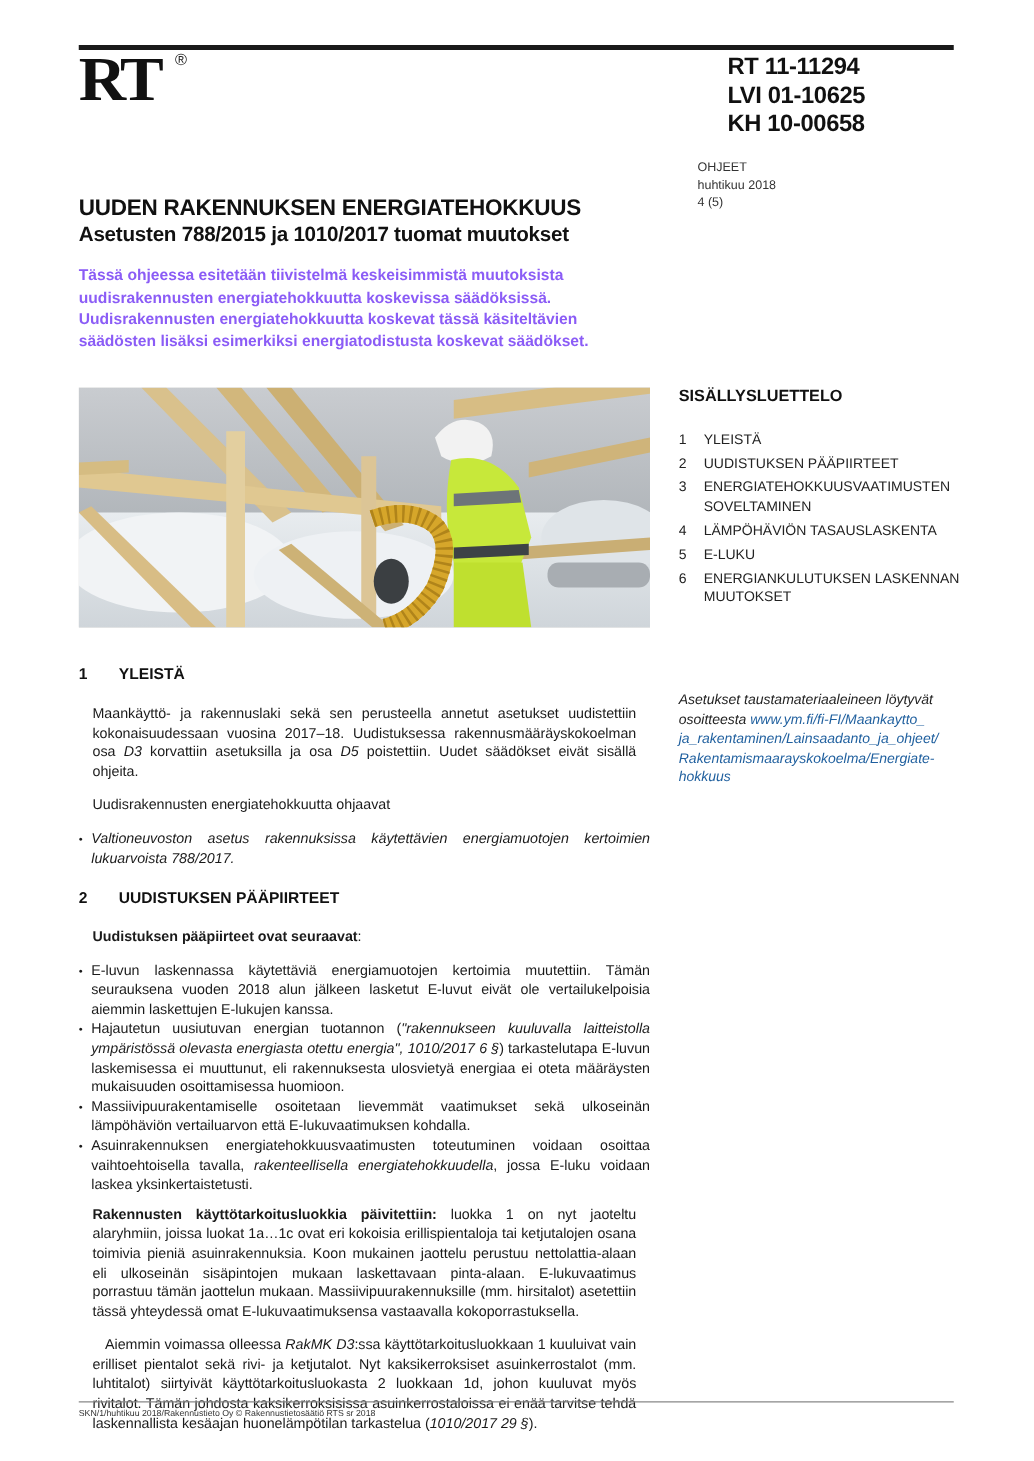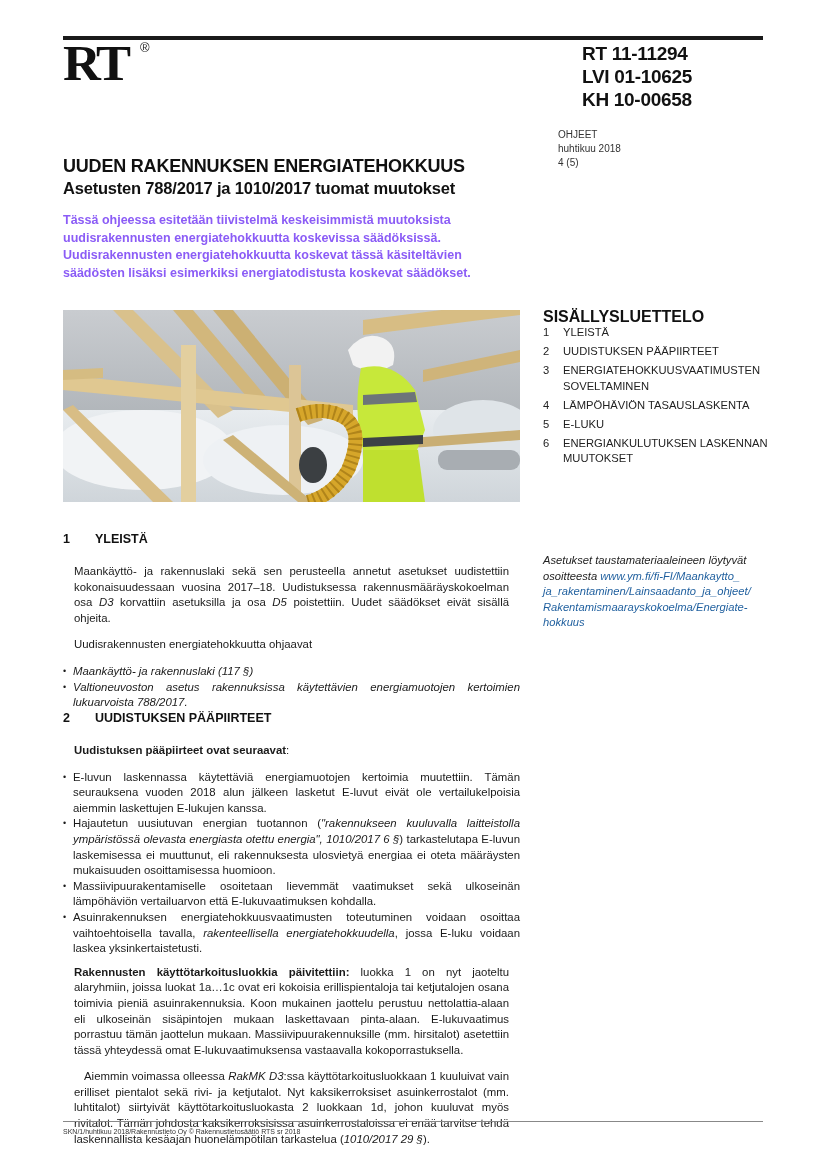--- a/index.html
+++ b/index.html
@@ -19,21 +19,21 @@
     .title-block { position: absolute; left: 63px; top: 155px; }
     .title { font-weight: bold; font-size: 18px; line-height: 22px; color: #111; letter-spacing: -0.2px; }
     .subtitle { font-weight: bold; font-size: 16.5px; line-height: 22px; color: #111; letter-spacing: -0.2px; }
 
     .lead { position: absolute; left: 63px; top: 212px; width: 460px; font-weight: bold; font-size: 12.5px; line-height: 17.5px; color: #8b5cf6; }
     .lead p { margin: 0; }
 
     .photo { position: absolute; left: 63px; top: 310px; width: 457px; height: 192px; overflow: hidden; background: #ddd; }
 
     .toc { position: absolute; left: 543px; top: 309px; width: 225px; }
-    .toc-title { font-weight: bold; font-size: 16px; line-height: 16px; color: #111; margin-bottom: 0; }
+    .toc-title { font-weight: bold; font-size: 13px; line-height: 16px; color: #111; margin-bottom: 20px; }
     .toc-item { display: flex; font-size: 11.2px; line-height: 15.5px; color: #222; margin-bottom: 3.5px; }
     .toc-num { width: 20px; flex: none; }
     .toc-label { flex: 1; }
 
     .section-head { position: absolute; left: 63px; display: flex; font-size: 12.5px; font-weight: bold; color: #111; line-height: 16px; }
     .section-head .num { width: 32px; }
 
     .body-text { position: absolute; left: 63px; width: 457px; font-size: 11.4px; line-height: 15.6px; color: #1a1a1a; text-align: justify; }
     .body-text p { margin: 11px; }
     .body-text .it { font-style: italic; }
@@ -64,21 +64,21 @@
 </div>
 
 <div class="meta">
   <div>OHJEET</div>
   <div>huhtikuu 2018</div>
   <div>4 (5)</div>
 </div>
 
 <div class="title-block">
   <div class="title">UUDEN RAKENNUKSEN ENERGIATEHOKKUUS</div>
-  <div class="subtitle">Asetusten 788/2017 ja 1010/2017 tuomat muutokset</div>
+  <div class="subtitle">Asetusten 788/2015 ja 1010/2017 tuomat muutokset</div>
 </div>
 
 <div class="lead">
   <p>Tässä ohjeessa esitetään tiivistelmä keskeisimmistä muutoksista</p>
   <p>uudisrakennusten energiatehokkuutta koskevissa säädöksissä.</p>
   <p>Uudisrakennusten energiatehokkuutta koskevat tässä käsiteltävien</p>
   <p>säädösten lisäksi esimerkiksi energiatodistusta koskevat säädökset.</p>
 </div>
 
 <div class="photo">
@@ -158,21 +158,20 @@
   <span class="num">1</span>
   <span>YLEISTÄ</span>
 </div>
 
 <div class="body-text" style="top:553px;">
   <p style="margin-bottom:6px;">
     <span>Maankäyttö- ja rakennuslaki sekä sen perusteella annetut asetukset uudistettiin kokonaisuudessaan vuosina 2017–18. Uudistuksessa rakennusmääräyskokoelman osa </span><span class="it">D3</span><span> korvattiin asetuksilla ja osa </span><span class="it">D5</span><span> poistettiin. Uudet säädökset eivät sisällä ohjeita.</span>
   </p>
   <p>Uudisrakennusten energiatehokkuutta ohjaavat</p>
   <ul class="bullets">
-    <li class="it">Maankäyttö- ja rakennuslaki (117 §)</li>
     <li class="it">Valtioneuvoston asetus rakennuksissa käytettävien energiamuotojen kertoimien lukuarvoista 788/2017.</li>
   </ul>
 </div>
 
 <div class="side-note">
   <span>Asetukset taustamateriaaleineen löytyvät osoitteesta </span><span class="link">www.ym.fi/fi-FI/Maankaytto_ ja_rakentaminen/Lainsaadanto_ja_ohjeet/ Rakentamismaaraysko­koelma/Energiate­hokkuus</span>
 </div>
 
 <div class="section-head" style="top:710px;">
   <span class="num">2</span>

